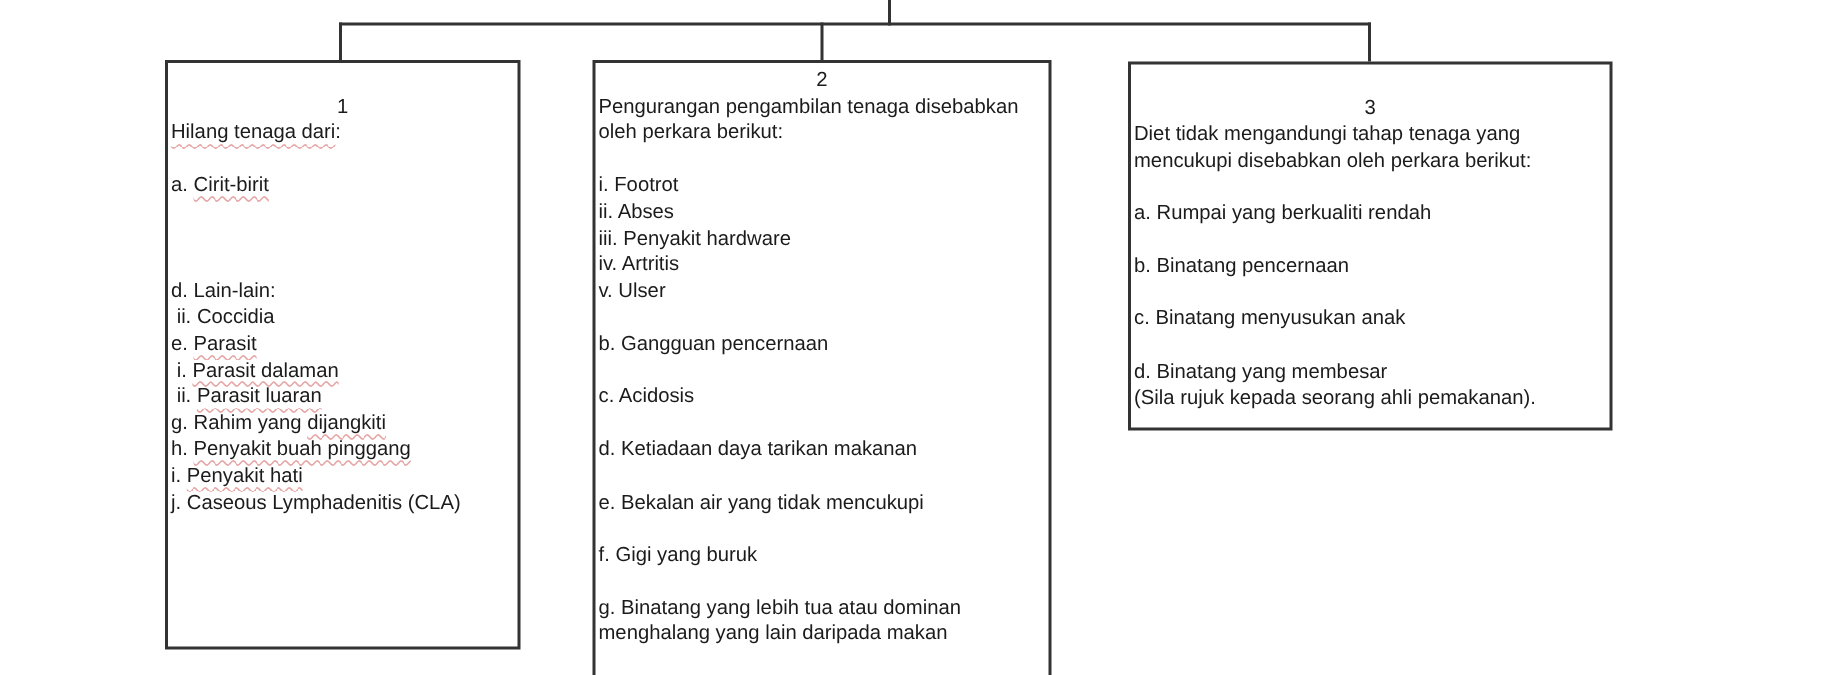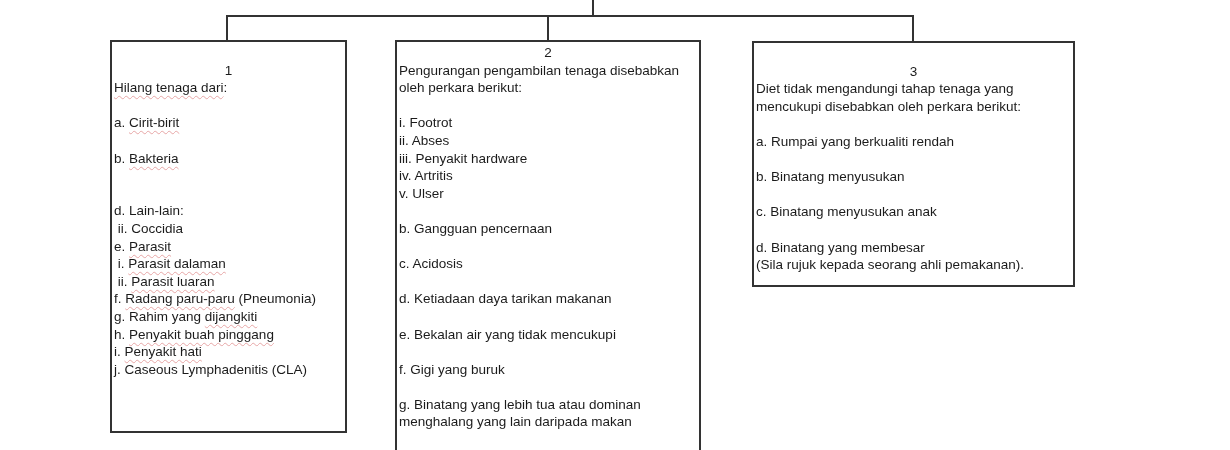--- a/index.html
+++ b/index.html
@@ -61,29 +61,27 @@
   <div class="conn d2"></div>
   <div class="conn d3"></div>
 
   <div class="box box1">
       <div class="line">&nbsp;</div>
       <div class="line center"><span>1</span></div>
       <div class="line"><span class="sq">Hilang tenaga dari</span><span>:</span></div>
       <div class="line">&nbsp;</div>
       <div class="line"><span>a. </span><span class="sq">Cirit-birit</span></div>
       <div class="line">&nbsp;</div>
-      <div class="line"><span>b. </span><span class="sq">Bakteria</span></div>
       <div class="line">&nbsp;</div>
       <div class="line">&nbsp;</div>
       <div class="line"><span>d. Lain-lain:</span></div>
       <div class="line"><span> ii. Coccidia</span></div>
       <div class="line"><span>e. </span><span class="sq">Parasit</span></div>
       <div class="line"><span> i. </span><span class="sq">Parasit dalaman</span></div>
       <div class="line"><span> ii. </span><span class="sq">Parasit luaran</span></div>
-      <div class="line"><span>f. </span><span class="sq">Radang paru-paru</span><span> (Pneumonia)</span></div>
       <div class="line"><span>g. Rahim yang </span><span class="sq">dijangkiti</span></div>
       <div class="line"><span>h. </span><span class="sq">Penyakit buah pinggang</span></div>
       <div class="line"><span>i. </span><span class="sq">Penyakit hati</span></div>
       <div class="line"><span>j. Caseous Lymphadenitis (CLA)</span></div>
     </div>
   <div class="box box2">
       <div class="line center"><span>2</span></div>
       <div class="line"><span>Pengurangan pengambilan tenaga disebabkan</span></div>
       <div class="line"><span>oleh perkara berikut:</span></div>
       <div class="line">&nbsp;</div>
@@ -107,20 +105,20 @@
       <div class="line"><span>menghalang yang lain daripada makan</span></div>
     </div>
   <div class="box box3">
       <div class="line">&nbsp;</div>
       <div class="line center"><span>3</span></div>
       <div class="line"><span>Diet tidak mengandungi tahap tenaga yang</span></div>
       <div class="line"><span>mencukupi disebabkan oleh perkara berikut:</span></div>
       <div class="line">&nbsp;</div>
       <div class="line"><span>a. Rumpai yang berkualiti rendah</span></div>
       <div class="line">&nbsp;</div>
-      <div class="line"><span>b. Binatang menyusukan</span></div>
+      <div class="line"><span>b. Binatang pencernaan</span></div>
       <div class="line">&nbsp;</div>
       <div class="line"><span>c. Binatang menyusukan anak</span></div>
       <div class="line">&nbsp;</div>
       <div class="line"><span>d. Binatang yang membesar</span></div>
       <div class="line"><span>(Sila rujuk kepada seorang ahli pemakanan).</span></div>
     </div>
 </div>
 
 </body></html>

